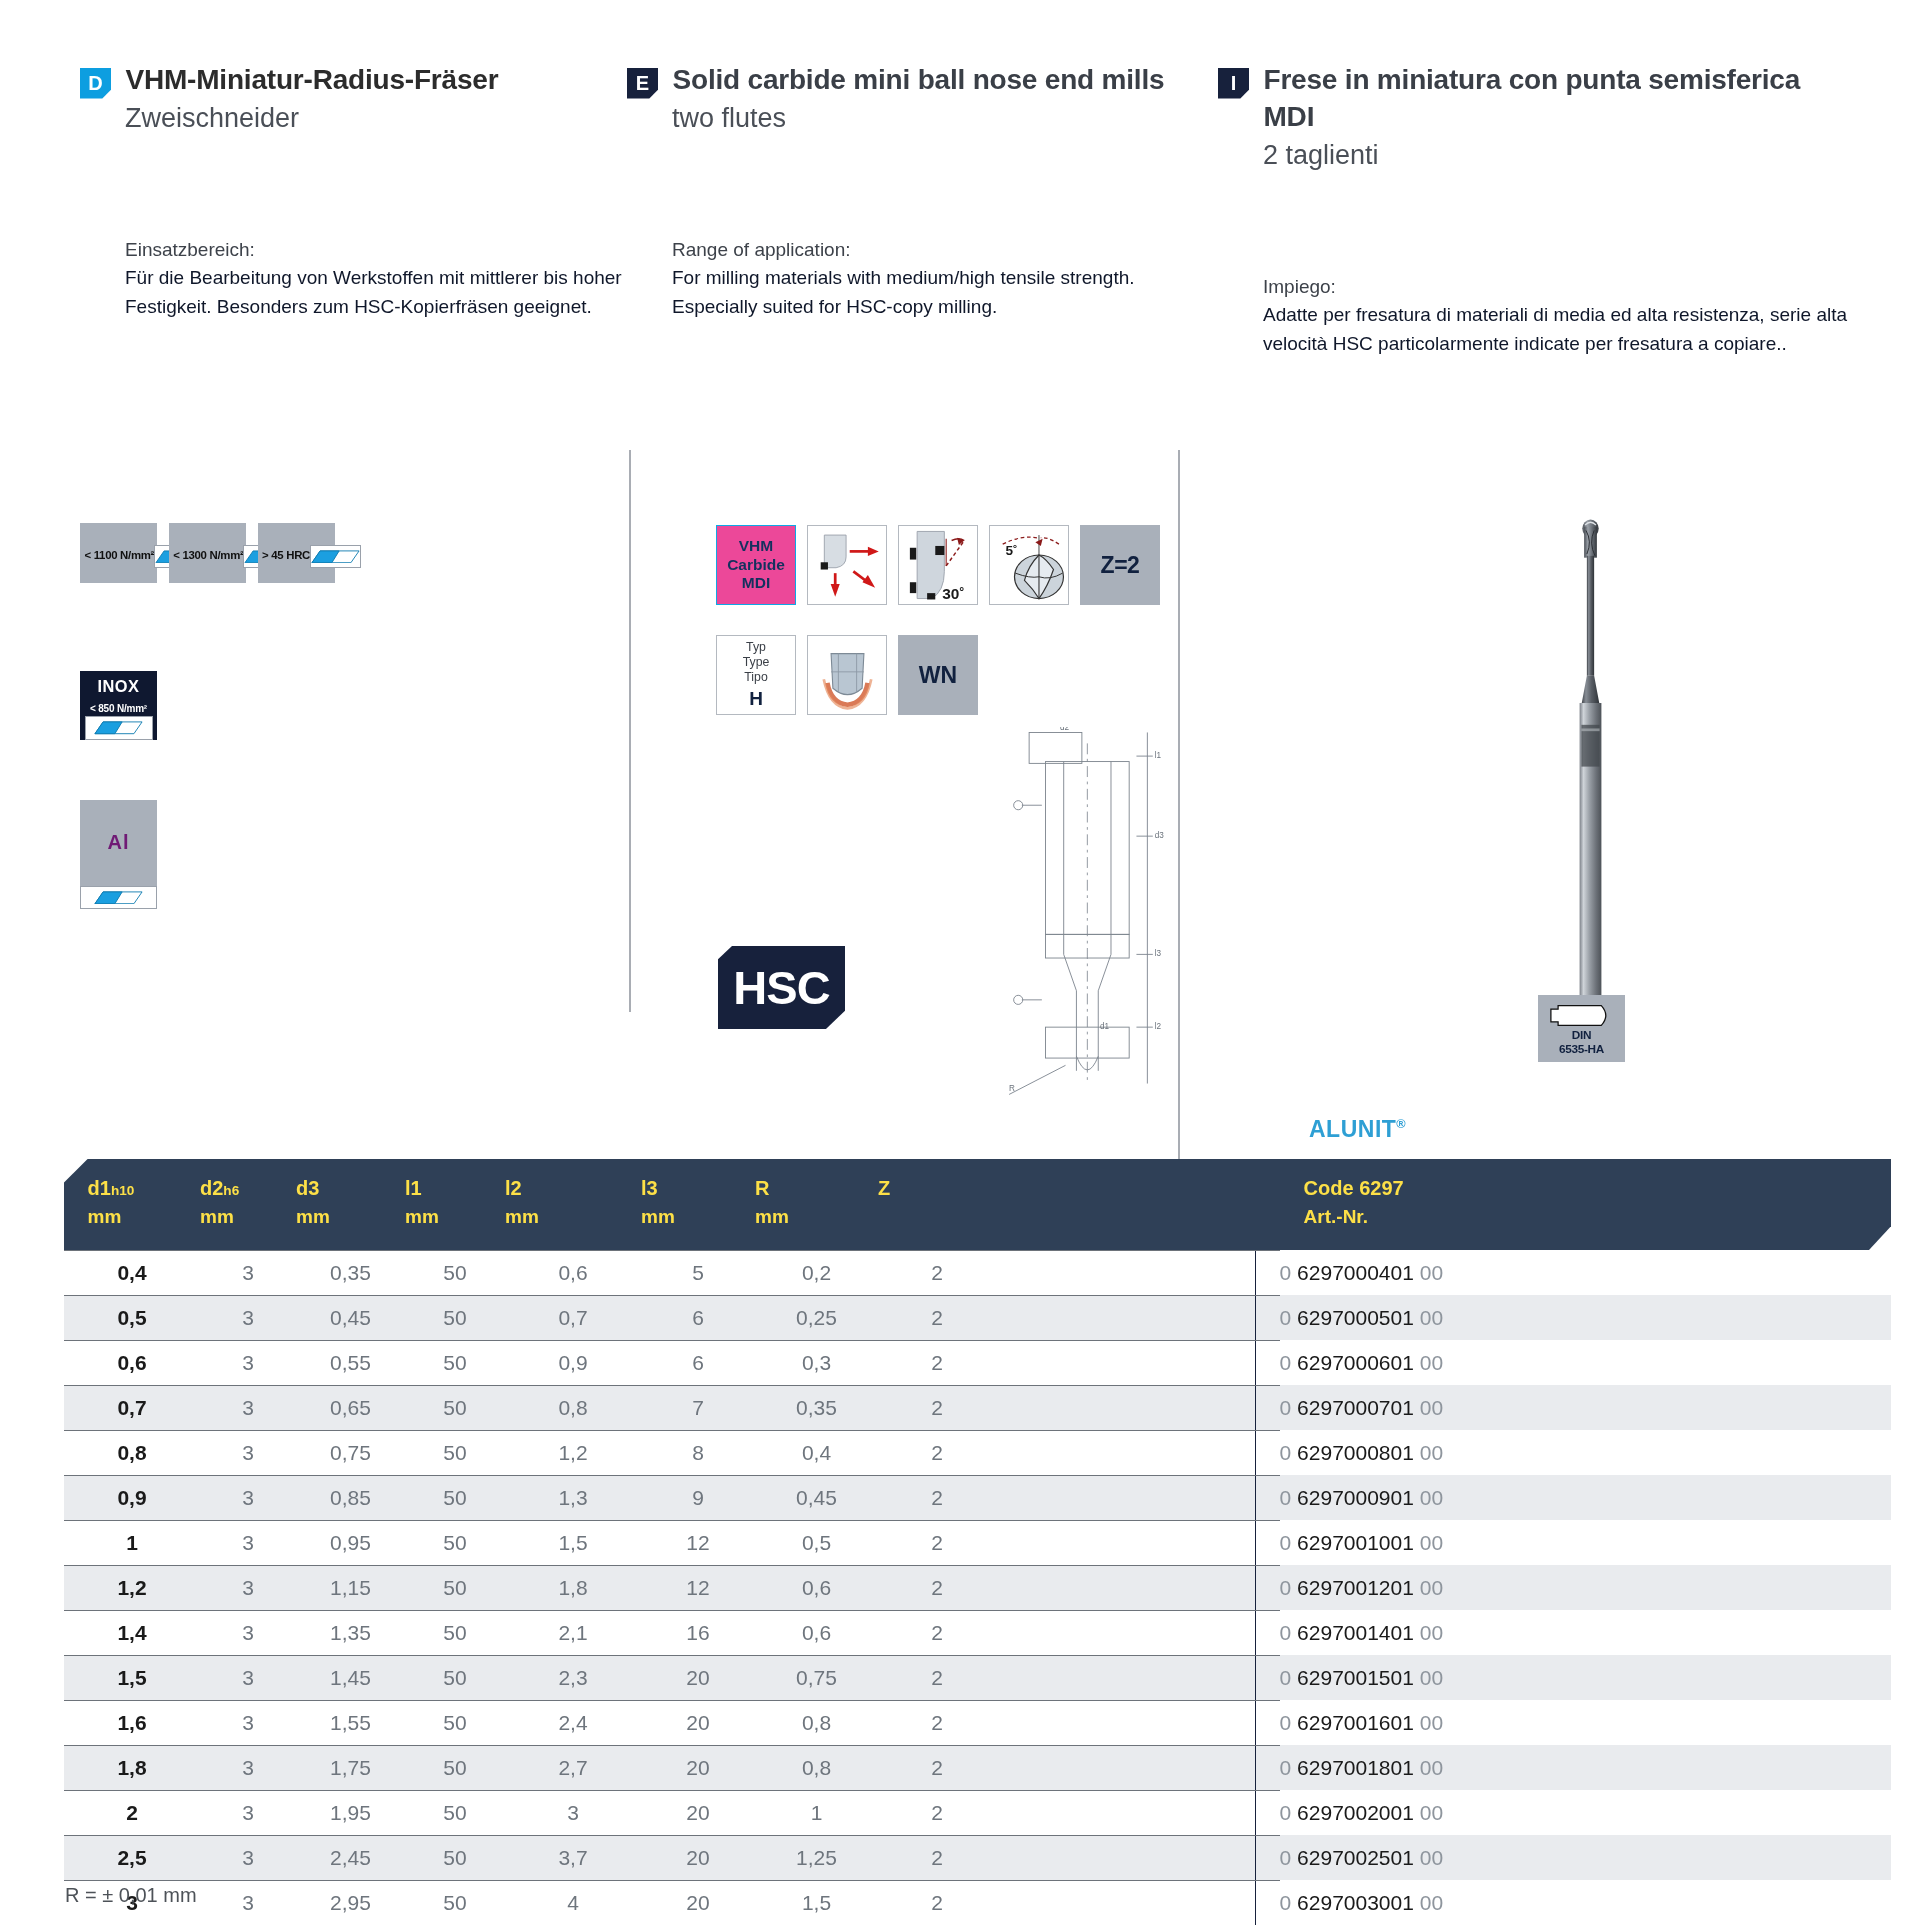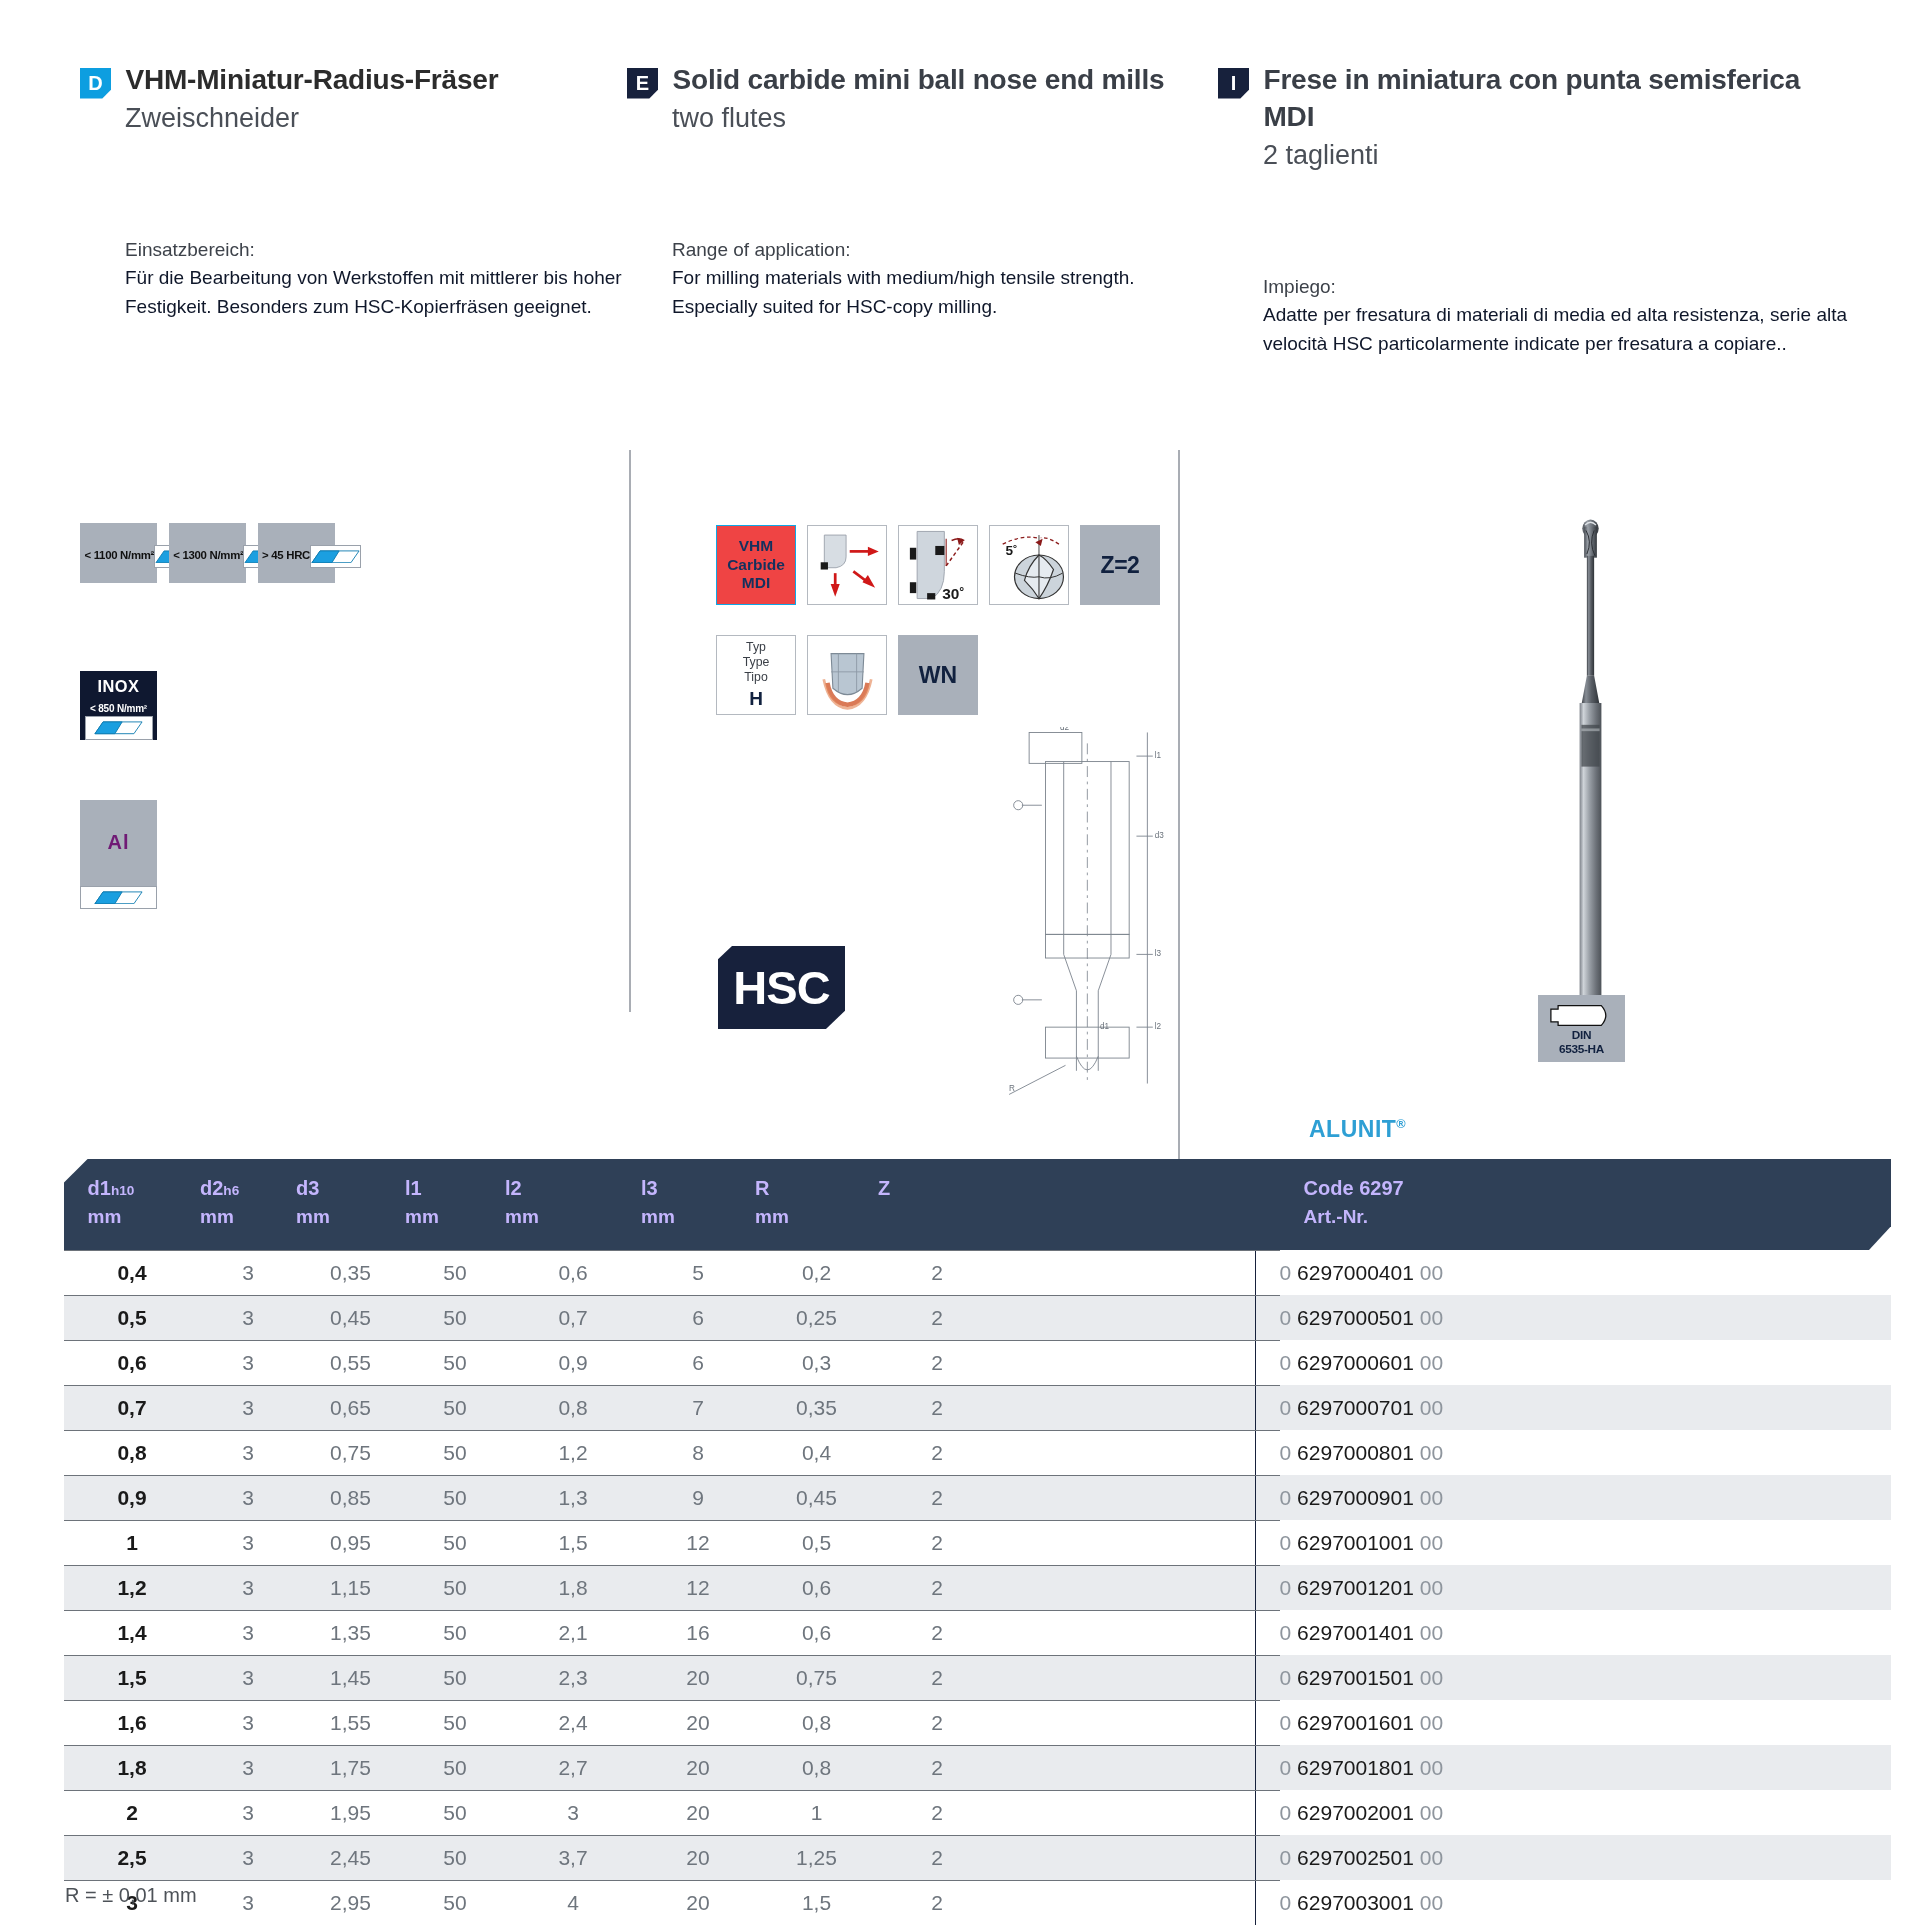--- a/index.html
+++ b/index.html
@@ -88,21 +88,21 @@
 
   
   .feat-row1 { position: absolute; left: 716px; top: 525px; display: flex; gap: 11px; }
   .feat-row2 { position: absolute; left: 716px; top: 635px; display: flex; gap: 11px; }
   .feat {
     width: 80px; height: 80px; background: #ffffff; border: 0.9px solid #b4b9c0;
     display: flex; align-items: center; justify-content: center;
     position: relative; overflow: hidden;
   }
   .feat.solid { background: #a9b0ba; border-color: #a9b0ba; }
-  .feat.cyan  { background: #ef4444; border-color: #0fa7e6; }
+  .feat.cyan  { background: #ec4899; border-color: #0fa7e6; }
   .feat-cyan-txt {
     color: #13315e; font-size: 15.5px; font-weight: bold; text-align: center; line-height: 1.22;
   }
   .feat-big { color: #11213f; font-size: 23px; font-weight: bold; letter-spacing: -0.5px; }
   .feat-wn  { color: #11213f; font-size: 23px; font-weight: bold; }
   .typ-stack { text-align: center; line-height: 1.22; }
   .typ-stack .t { font-size: 12.3px; color: #3a3f47; }
   .typ-stack .h { font-size: 19px; font-weight: bold; color: #11213f; margin-top: 1.8px; }
 
   
@@ -142,21 +142,21 @@
   .th-left {
     position: relative; width: 1216px; height: 91px; background: #2f4057;
     clip-path: polygon(23.6px 0, 100% 0, 100% 100%, 0 100%, 0 23.6px);
     display: flex; align-items: flex-start; padding-top: 14.5px;
   }
   .th-right {
     position: relative; width: 611px; height: 91px; background: #2f4057;
     clip-path: polygon(0 0, 100% 0, 100% 74%, 100% 74%, 589px 100%, 0 100%);
     display: flex; align-items: flex-start; padding-top: 14.5px; padding-left: 23.6px;
   }
-  .th-cell { color: #c4b5fd; font-size: 20px; font-weight: bold; line-height: 1.45; }
+  .th-cell { color: #fde047; font-size: 20px; font-weight: bold; line-height: 1.45; }
   .th-cell .sub { display: block; font-weight: bold; font-size: 19px; }
   .th-cell .tol { font-size: 13.6px; font-weight: bold; }
 
   .trow { display: flex; width: 1827px; height: 45px; align-items: center; position: relative; }
   .trow.alt { background: #e9ebee; }
   .trow .sep-line {
     position: absolute; left: 0; top: 0; width: 1216px; height: 0.9px; background: #6d737a;
   }
   .td { font-size: 21px; color: #6e757d; text-align: center; }
   .td.d1 { color: #1a1a1a; font-weight: bold; }

